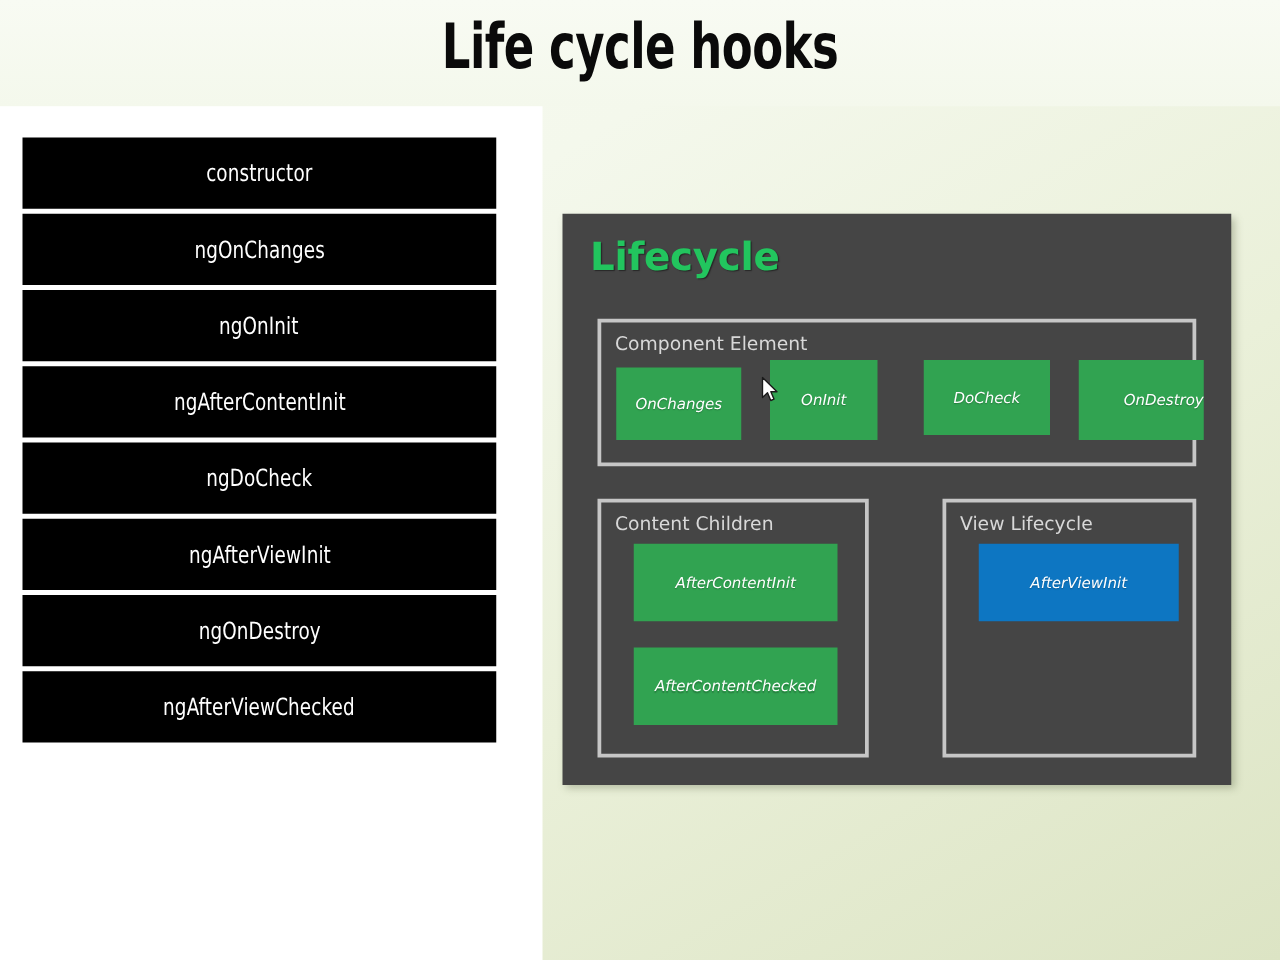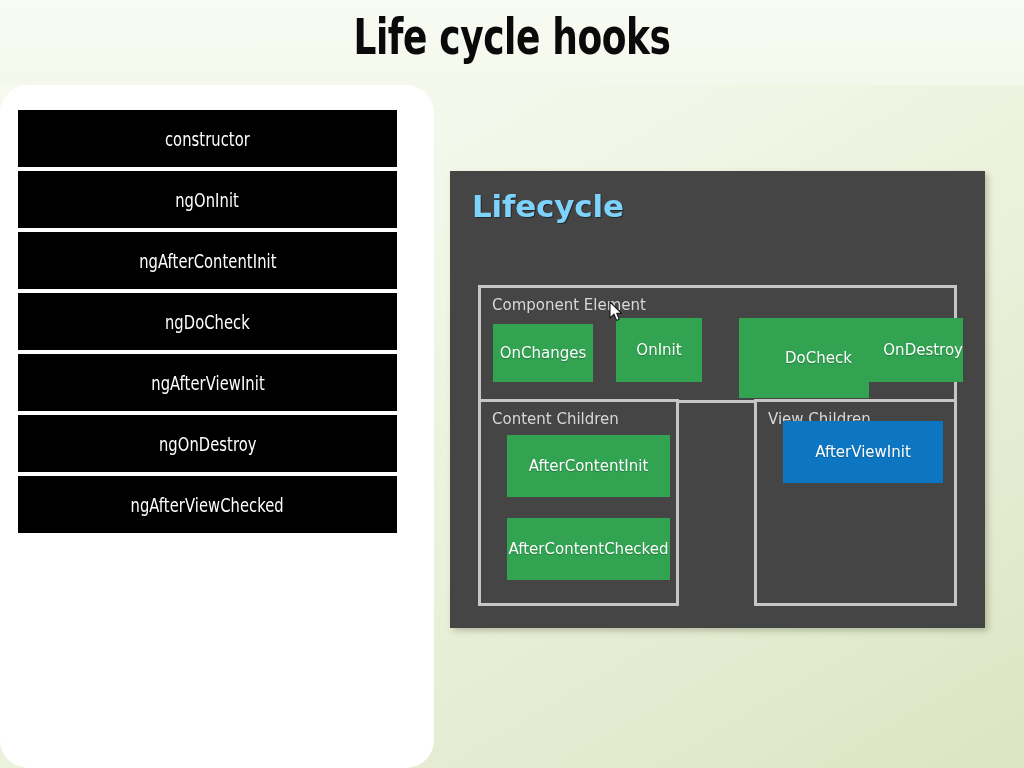--- a/index.html
+++ b/index.html
@@ -45,21 +45,20 @@
     line-height: 1.1;
   }
 
   
   #hooks-panel {
     position: absolute;
     left: 0; top: 85px;
     width: 434px;
     height: 683px;
     background: #ffffff;
-    border-radius: 28px;
   }
   #hooks-list {
     position: absolute;
     left: 18px;
     top: 25px;
     width: 379px;
     display: flex;
     flex-direction: column;
     gap: 4px;
   }
@@ -92,21 +91,21 @@
     background: #454545;
     box-shadow: 3px 3px 6px rgba(90,100,70,0.35);
   }
   #lifecycle-heading {
     position: absolute;
     left: 22px;
     top: 17px;
     font-family: "DejaVu Sans", sans-serif;
     font-size: 31px;
     font-weight: 700;
-    color: #7dd3fc;
+    color: #22c55e;
     letter-spacing: -0.2px;
     text-shadow: 1px 1px 1px rgba(0,0,0,0.45);
     text-align: right;
   }
 
   .group-box {
     position: absolute;
     border: 3px solid #c6c6c6;
     background: #454545;
     box-sizing: border-box;
@@ -119,62 +118,62 @@
     font-size: 15px;
     color: #d8d8d8;
     white-space: nowrap;
   }
 
   #group-component-element {
     left: 28px;
     top: 84px;
     width: 479px;
     height: 118px;
-    margin-top: 30px;
   }
   #group-content-children {
     left: 28px;
     top: 228px;
-    width: 201px;
+    width: 217px;
     height: 207px;
     padding-left: 47px;
   }
   #group-view-children {
     left: 304px;
     top: 228px;
     width: 203px;
     height: 207px;
   }
 
   .hook-chip {
     position: absolute;
     display: flex;
     align-items: center;
     justify-content: center;
     font-family: "DejaVu Sans", sans-serif;
-    font-size: 15px;
+    font-size: 12px;
     color: #ffffff;
     white-space: nowrap;
     text-shadow: 0 1px 1px rgba(0,0,0,0.25);
+    font-style: italic;
   }
   .chip-green { background: #31a351; }
   .chip-blue  { background: #0d76c2; }
 
   
   #chip-onchanges { left: 12px;  top: 36px; width: 100px; height: 58px; }
   #chip-oninit    { left: 135px; top: 30px; width: 86px; height: 64px; }
-  #chip-docheck   { left: 258px; top: 30px; width: 101px; height: 80px; padding-left: 29px; }
+  #chip-docheck   { left: 258px; top: 30px; width: 101px; height: 60px; }
   #chip-ondestroy { left: 382px; top: 30px; width: 100px; height: 64px; justify-content: flex-end; }
 
   
   #chip-aftercontentinit    { left: 26px; top: 33px;  width: 163px; height: 62px; }
   #chip-aftercontentchecked { left: 26px; top: 116px; width: 163px; height: 62px; text-align: right; }
 
   
-  #chip-afterviewinit    { left: 26px; top: 19px;  width: 160px; height: 62px; }
+  #chip-afterviewinit    { left: 26px; top: 33px;  width: 160px; height: 62px; }
   #chip-afterviewchecked { left: 26px; top: 116px; width: 160px; height: 62px; }
 
   
   #mouse-cursor {
     position: absolute;
     left: 609px;
     top: 301px;
     width: 14px;
     height: 21px;
     pointer-events: none;
@@ -188,20 +187,23 @@
   <div id="title-band"></div>
   <div id="page-title">Life cycle hooks</div>
 
   <div id="hooks-panel">
     <div id="hooks-list">
 
       <div class="hook-item">
         <span>constructor</span>
       </div>
       <div class="hook-item">
+        <span>ngOnChanges</span>
+      </div>
+      <div class="hook-item">
         <span>ngOnInit</span>
       </div>
       <div class="hook-item">
         <span>ngAfterContentInit</span>
       </div>
       <div class="hook-item">
         <span>ngDoCheck</span>
       </div>
       <div class="hook-item">
         <span>ngAfterViewInit</span>
@@ -242,21 +244,21 @@
 
       <div class="hook-chip chip-green" id="chip-aftercontentinit">
         <span>AfterContentInit</span>
       </div>
       <div class="hook-chip chip-green" id="chip-aftercontentchecked">
         <span>AfterContentChecked</span>
       </div>
     </div>
 
     <div class="group-box" id="group-view-children">
-      <div class="group-label">View Children</div>
+      <div class="group-label">View Lifecycle</div>
 
       <div class="hook-chip chip-blue" id="chip-afterviewinit">
         <span>AfterViewInit</span>
       </div>
     </div>
 
   </div>
 
   <div id="mouse-cursor">
     <svg width="14" height="21" viewBox="0 0 14 21" xmlns="http://www.w3.org/2000/svg">

